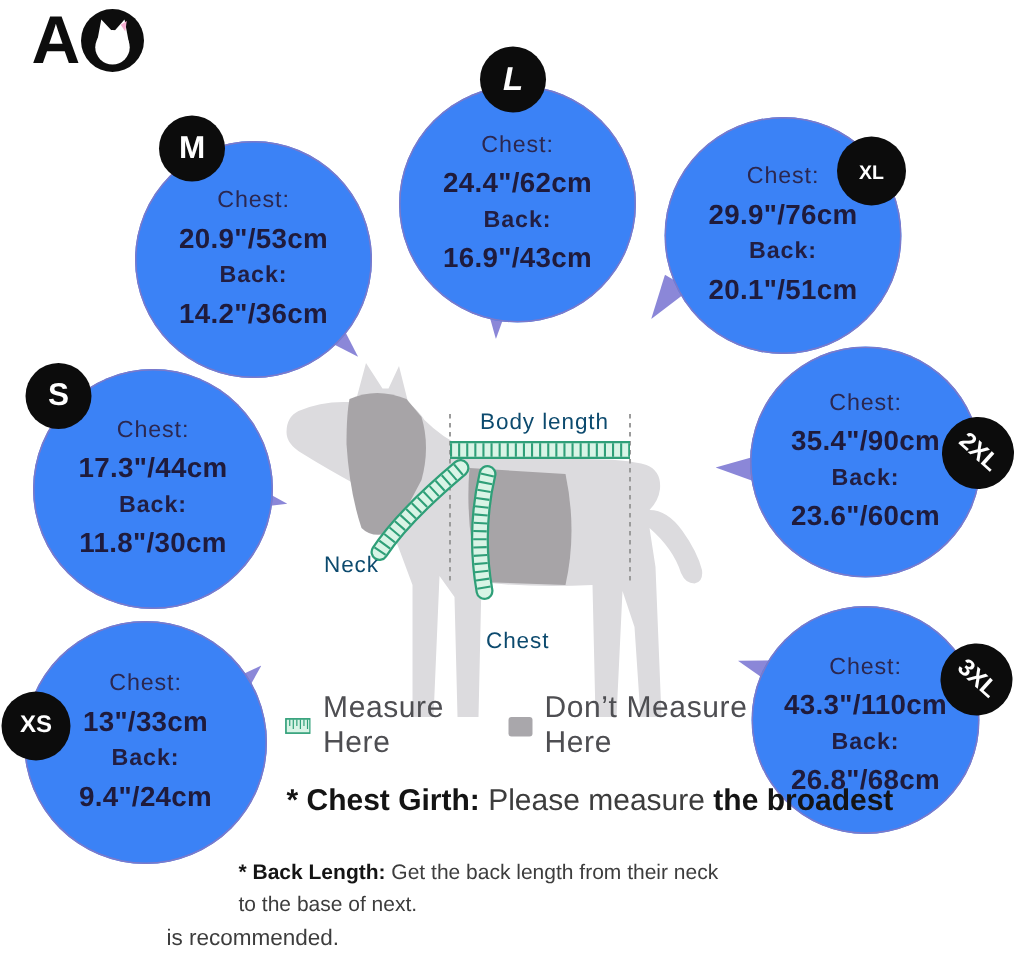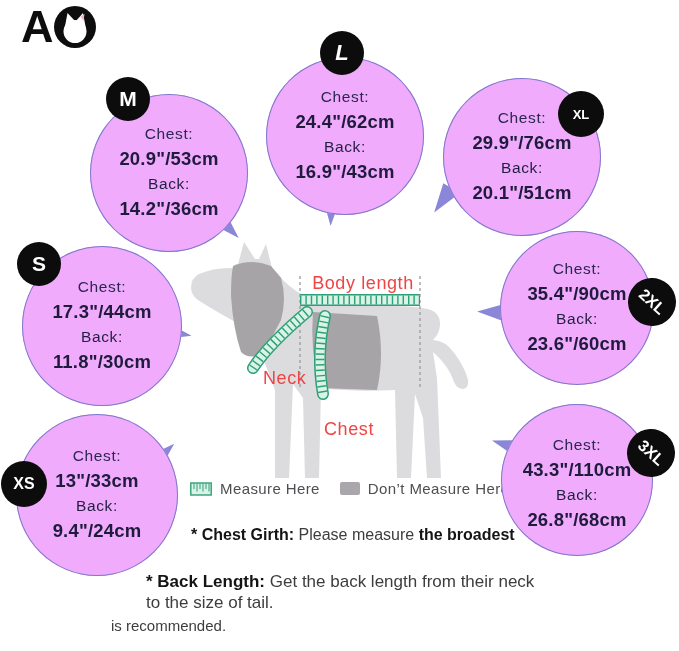--- a/index.html
+++ b/index.html
@@ -11,46 +11,46 @@
     overflow:hidden;
   }
   
   .logo { position:absolute; left:21px; top:2px; height:50px;
           display:flex; align-items:center; }
   .logo-letter { font-size:45px; font-weight:800; color:#0d0d0d;
                  letter-spacing:-1px; line-height:50px; }
   .logo-cat { width:42px; height:42px; margin:0 1px; }
   
   .bubble { position:absolute; border-radius:50%;
-            background:#f0abfc; box-shadow:0 0 0 1px #7d79c9 inset;
+            background:#3b82f6; box-shadow:0 0 0 1px #7d79c9 inset;
             display:flex; flex-direction:column; align-items:center;
             justify-content:center; text-align:center; }
   .bubble .lbl { font-size:15.5px; font-weight:400; letter-spacing:.6px;
                  color:#2b2750; line-height:22px; }
-  .bubble .lbl.bold { font-weight:400; color:#221e42; }
+  .bubble .lbl.bold { font-weight:700; color:#221e42; }
   .bubble .val { font-size:18.5px; font-weight:700; color:#1f1b3c;
                  line-height:28px; letter-spacing:.2px; }
   .tail { position:absolute; width:32px; height:32px; background:#8b87d8;
           clip-path:polygon(2% 24%, 100% 50%, 10% 84%); }
   .badge { position:absolute; border-radius:50%; background:#0c0c0c;
            color:#ffffff; display:flex; align-items:center;
            justify-content:center; font-weight:800; }
   
-  .diag-label { position:absolute; color:#ef4444; font-size:18px;
+  .diag-label { position:absolute; color:#0c4a6e; font-size:15px;
                 letter-spacing:.6px; }
-  .legend { position:absolute; left:190px; top:480px; width:320px;
-            display:flex; align-items:center; justify-content:flex-start;
-            gap:8px; color:#4e4e52; font-size:15px; letter-spacing:.4px; }
+  .legend { position:absolute; left:190px; top:461px; width:320px;
+            display:flex; align-items:center; justify-content:flex-end;
+            gap:8px; color:#4e4e52; font-size:20px; letter-spacing:.4px; }
   .legend .swatch-gray { width:20px; height:13px; background:#a9a7ab;
                          border-radius:2px; margin-left:12px; }
   
   .note { position:absolute; color:#3d3d3d; line-height:21px; }
   .note b { color:#141414; }
-  #note-chest { left:191px; top:524px; font-size:16px; }
-  #note-back  { left:146px; top:571px; font-size:17px; }
+  #note-chest { left:191px; top:524px; font-size:20px; }
+  #note-back  { left:159px; top:571px; font-size:14px; }
   #note-size  { left:111px; top:616px; font-size:15px; line-height:20px; }
 </style>
 </head>
 <body>
 
 <div class="logo">
   <span class="logo-letter">A</span>
   <svg class="logo-cat" viewBox="0 0 42 42">
     <circle cx="21" cy="21" r="21" fill="#0d0d0d"></circle>
     <circle cx="21" cy="25.5" r="11.5" fill="#ffffff"></circle>
@@ -84,21 +84,21 @@
   </g>
 
   <g>
     <path d="M142,84 Q133,122 140,162" stroke="#2f9f78" stroke-width="12" fill="none" stroke-linecap="round"></path>
     <path d="M142,84 Q133,122 140,162" stroke="#d9f4e6" stroke-width="9" fill="none" stroke-linecap="round"></path>
     <path d="M142,84 Q133,122 140,162" stroke="#2f9f78" stroke-width="9" fill="none" stroke-dasharray="1.4 4"></path>
   </g>
 </svg>
 
 <div class="diag-label" style="left:303px;top:273px;width:120px;text-align:center;">Body length</div>
-<div class="diag-label" style="left:216px;top:368px;margin-left:47px;">Neck</div>
+<div class="diag-label" style="left:216px;top:368px;">Neck</div>
 <div class="diag-label" style="left:324px;top:419px;">Chest</div>
 
 <div class="legend">
   <svg width="22" height="14" viewBox="0 0 22 14">
     <rect x="0.8" y="1" width="20.4" height="12" fill="#d9f4e6" stroke="#2f9f78" stroke-width="1.4"></rect>
     <g stroke="#2f9f78" stroke-width="1">
       <line x1="4" y1="1.5" x2="4" y2="7"></line>
         <line x1="7" y1="1.5" x2="7" y2="9.5"></line>
       <line x1="10" y1="1.5" x2="10" y2="7"></line>
         <line x1="13" y1="1.5" x2="13" y2="9.5"></line>
@@ -172,17 +172,17 @@
   <div class="lbl bold">Back:</div>
   <div class="val">26.8"/68cm</div>
 </div>
 <div class="badge" style="left:627px;top:429px;width:48px;height:48px;font-size:16px;transform:rotate(42deg);">3XL</div>
 
 <div class="note" id="note-chest">
   <div><b>* Chest Girth:</b><span> Please measure </span><b>the broadest</b></div>
 </div>
 <div class="note" id="note-back">
   <div><b>* Back Length:</b><span> Get the back length from their neck</span></div>
-  <div>to the size of tail.</div>
+  <div>to the base of next.</div>
 </div>
 <div class="note" id="note-size">
   <div>is recommended.</div>
 </div>
 
 </body></html>

